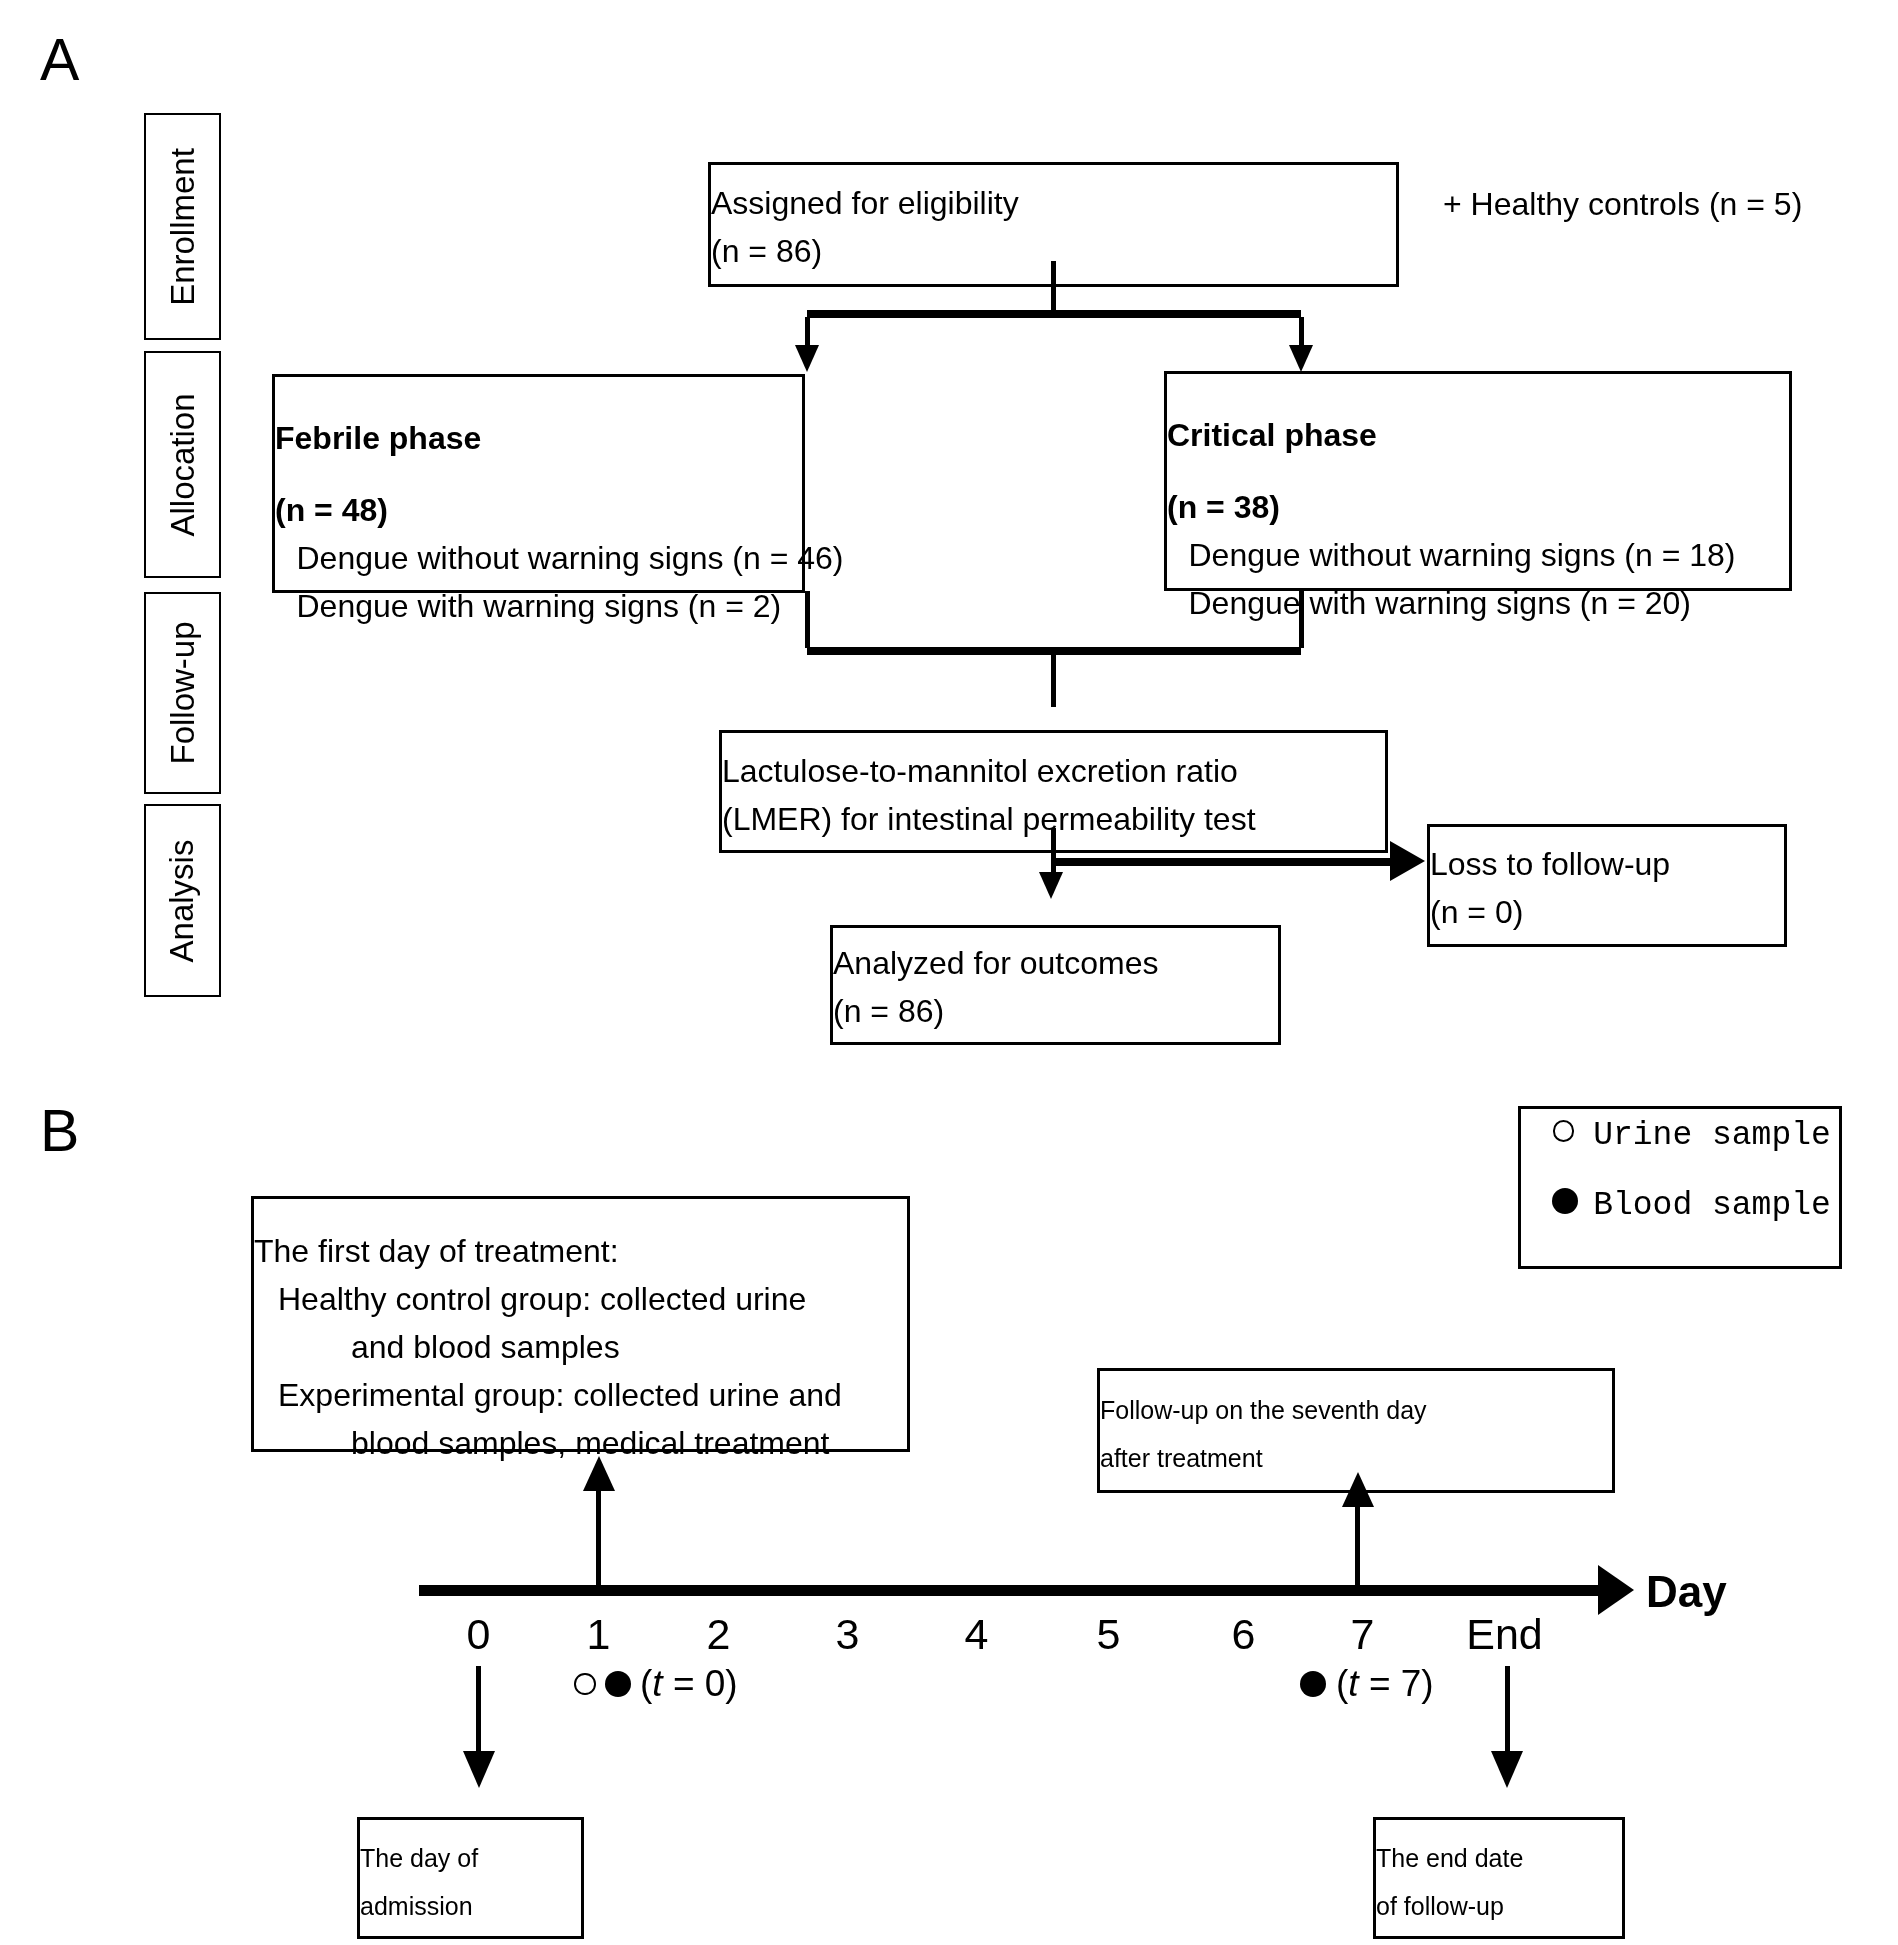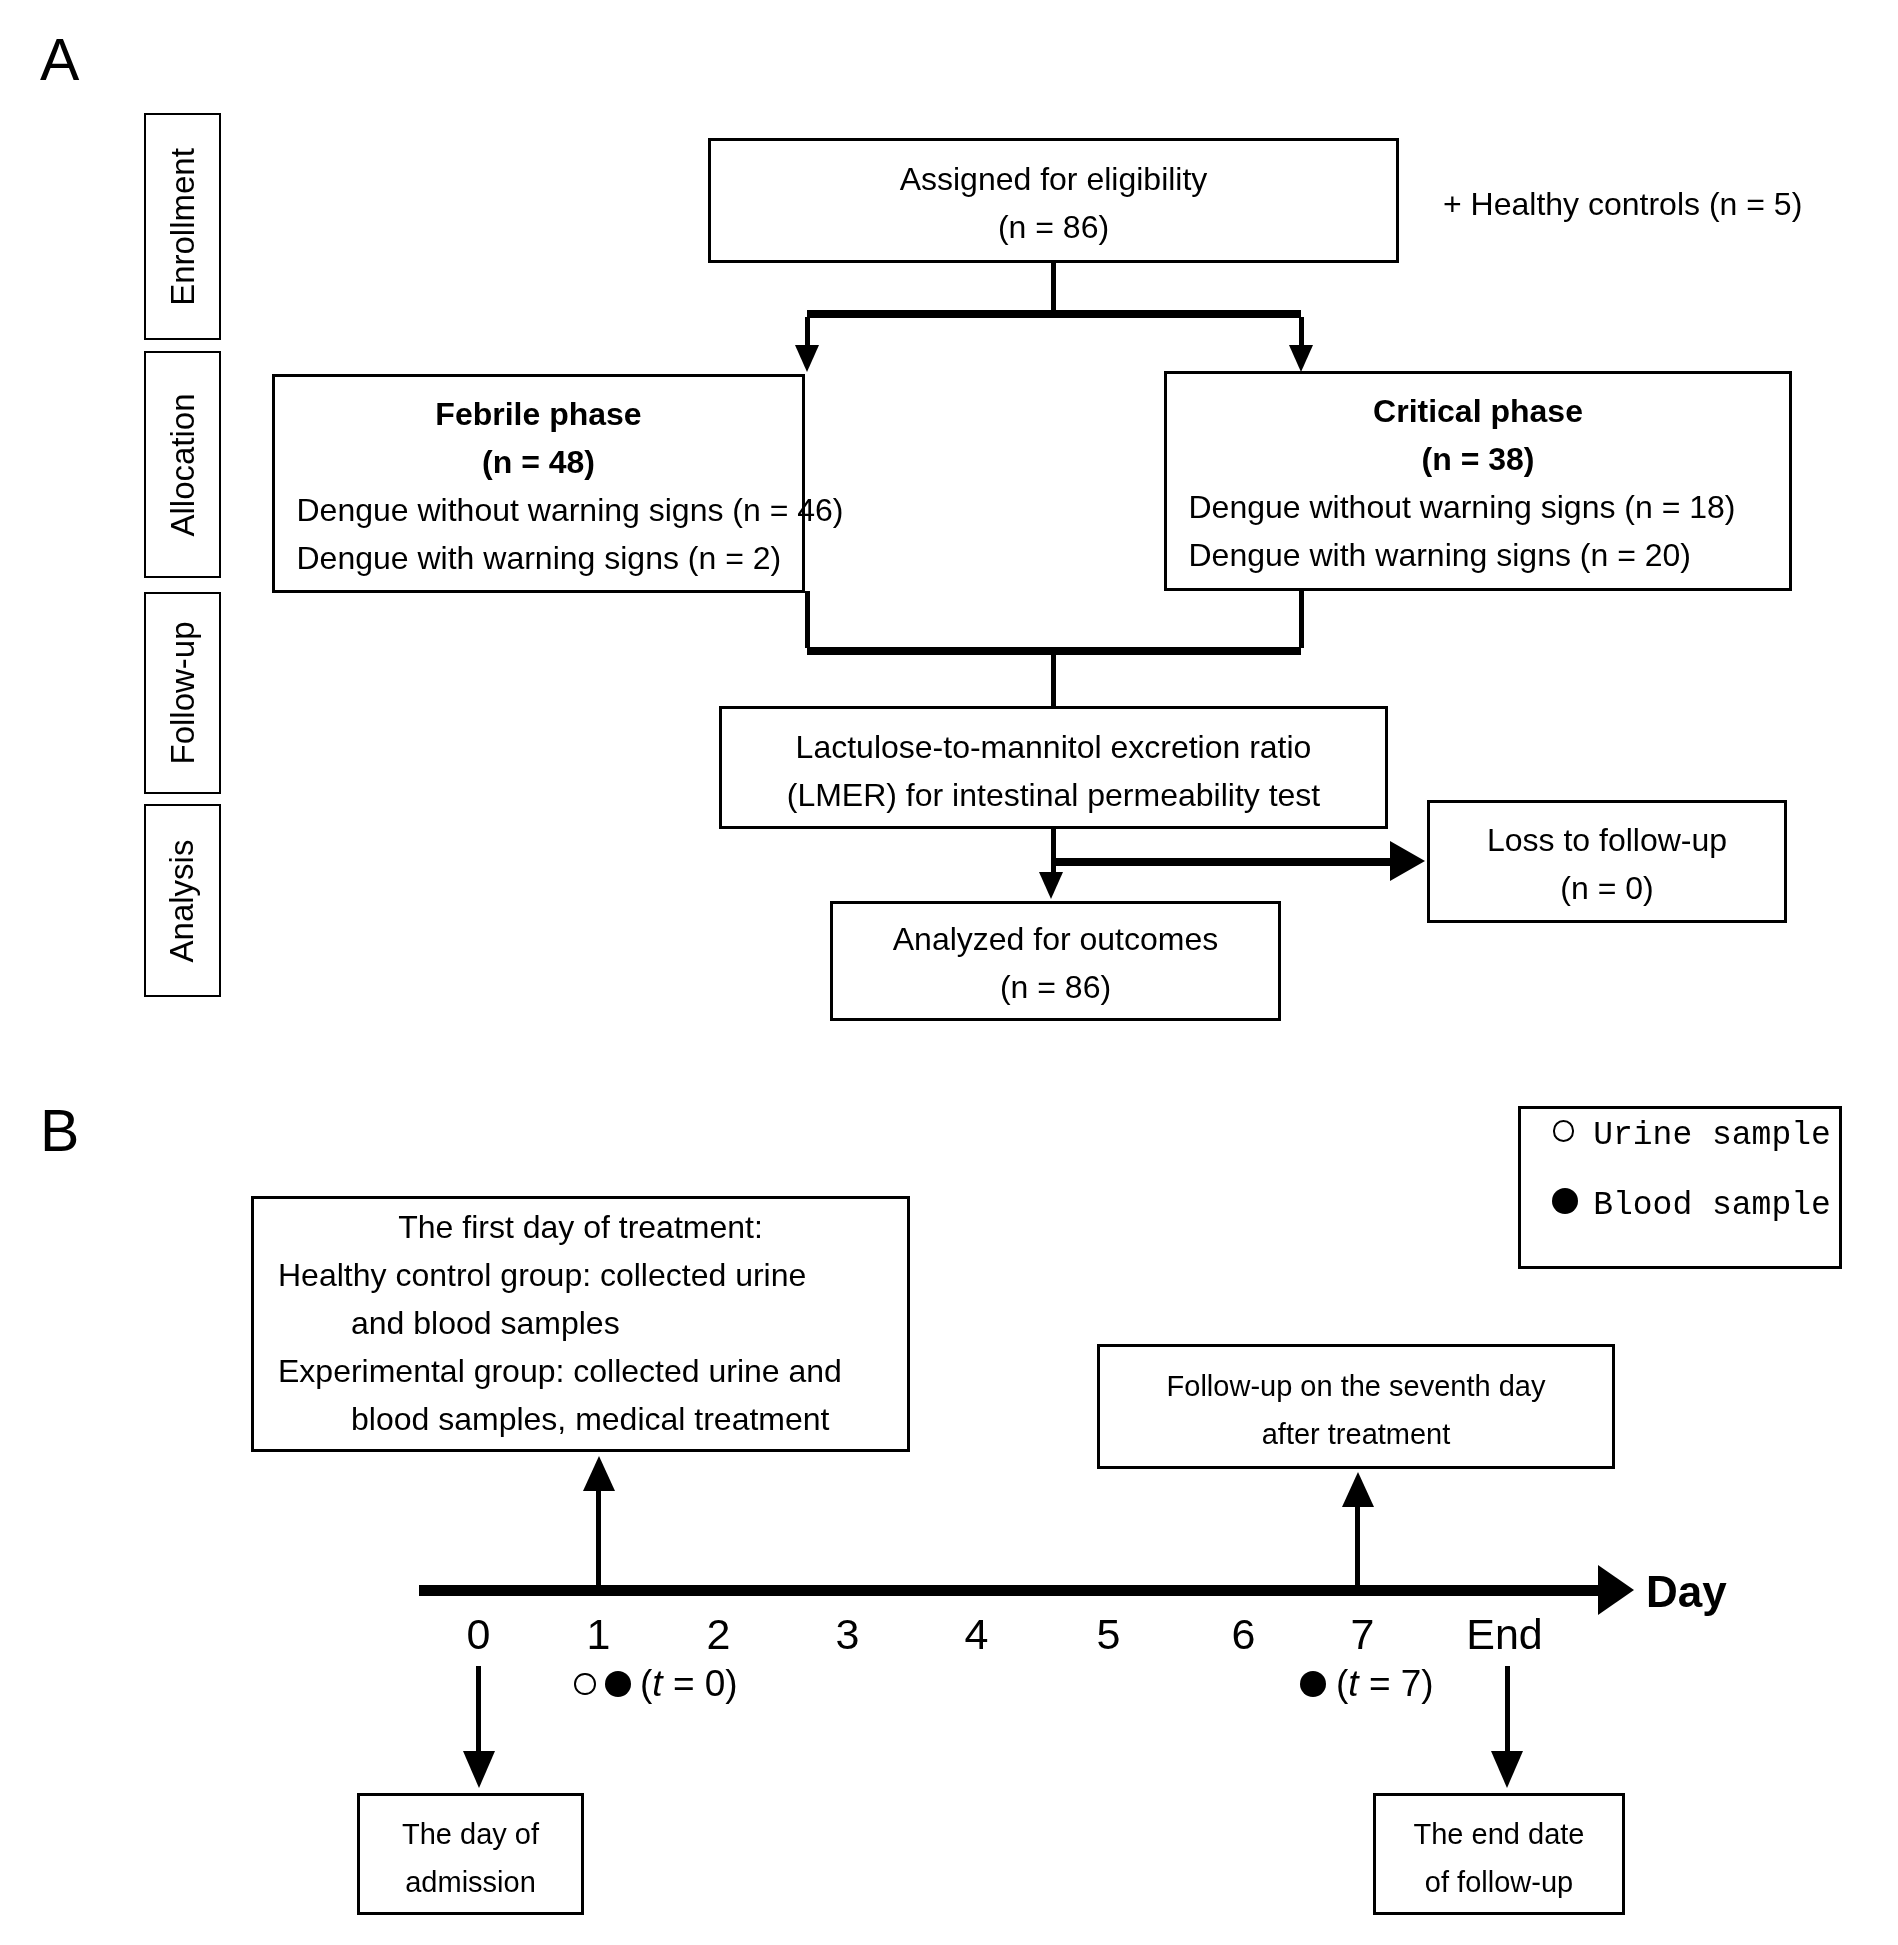--- a/index.html
+++ b/index.html
@@ -7,22 +7,22 @@
     position:relative;width:1899px;height:1946px;background:#ffffff;
     font-family:"Liberation Sans",sans-serif;color:#000;overflow:hidden;
   }
   .abs{position:absolute;}
   .box{position:absolute;border:3.4px solid #000;background:#fff;box-sizing:border-box;}
   .vbox{position:absolute;border:2.8px solid #000;background:#fff;box-sizing:border-box;
         display:flex;align-items:center;justify-content:center;}
   .vbox span{transform:rotate(-90deg);white-space:nowrap;font-size:33px;}
   .panel-label{position:absolute;font-size:59px;line-height:1;}
   .t56{font-size:32px;line-height:48px;}
-  .t58{font-size:29px;line-height:48px;}
-  .ctr{text-align:center;}
+  .t58{font-size:25px;line-height:48px;}
+  .ctr{text-align:left;margin-top:24px;}
   .bold{font-weight:bold;}
   .nowrap{white-space:nowrap;}
   .hline{position:absolute;background:#000;}
   .vline{position:absolute;background:#000;}
   .tri-down{position:absolute;width:0;height:0;
     border-left:12.5px solid transparent;border-right:12.5px solid transparent;border-top:27px solid #000;}
   .tri-down.big{border-left:16px solid transparent;border-right:16px solid transparent;border-top:37px solid #000;}
   .tri-up{position:absolute;width:0;height:0;
     border-left:16px solid transparent;border-right:16px solid transparent;border-bottom:35px solid #000;}
   .tri-right{position:absolute;width:0;height:0;

